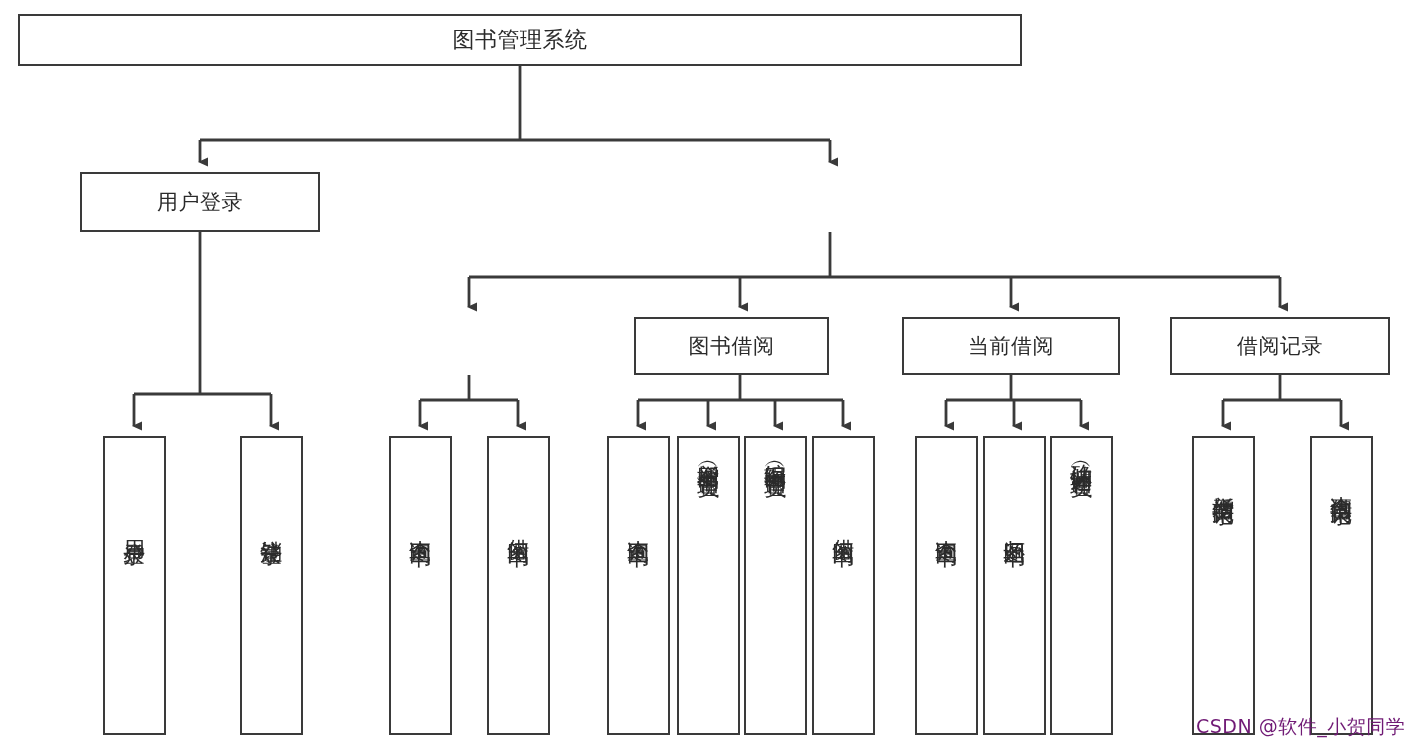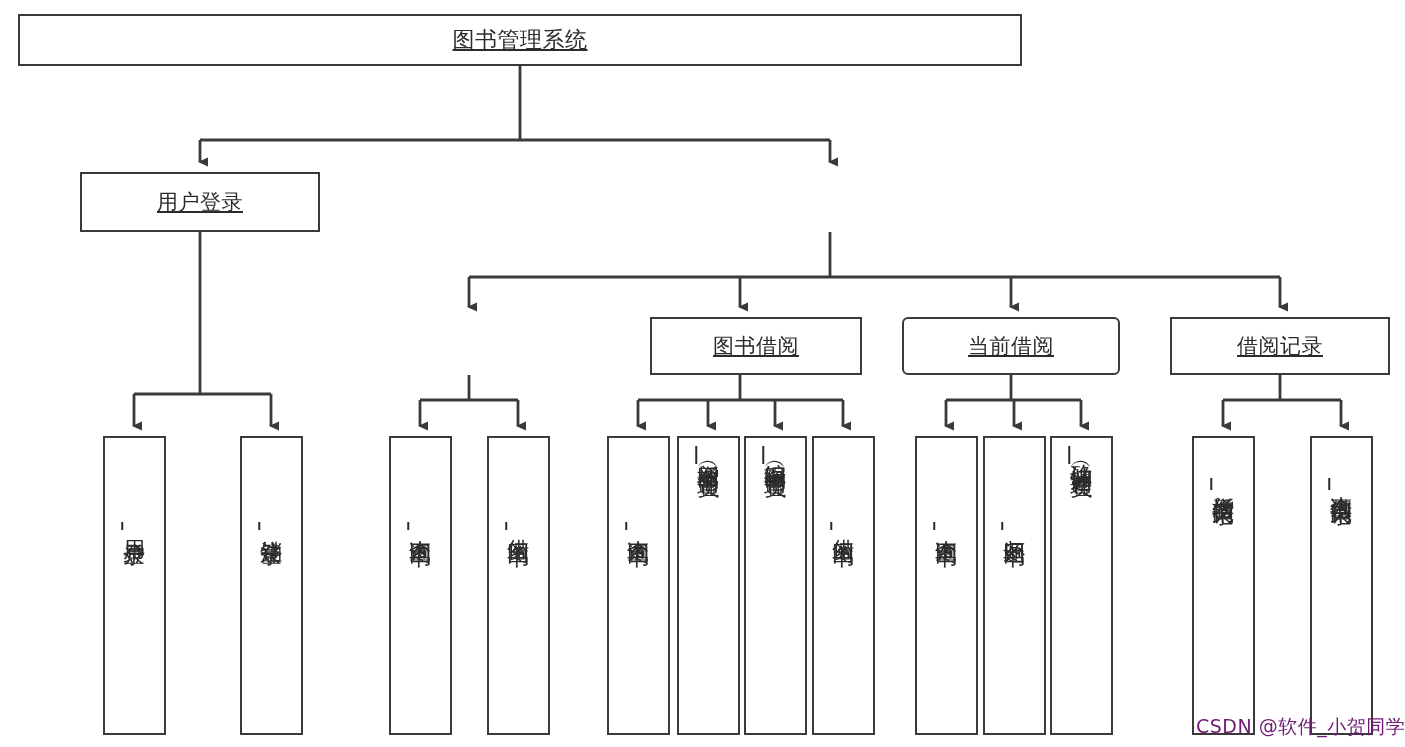--- a/index.html
+++ b/index.html
@@ -34,21 +34,20 @@
     display: flex;
     align-items: center;
     justify-content: center;
     color: #2b2b2b;
   }
   .node-label {
     display: block;
     text-align: center;
     line-height: 1.18;
     letter-spacing: 0.5px;
-    text-decoration: underline;
   }
   .node.horizontal .node-label {
     writing-mode: horizontal-tb;
     font-size: 21px;
   }
   .node.root .node-label {
     font-size: 22px;
   }
   .node.vertical {
     align-items: flex-start;
@@ -127,24 +126,24 @@
   </svg>
 
   <div class="node horizontal root" style="left:18px; top:14px; width:1004px; height:52px;">
     <span class="node-label">图书管理系统</span>
   </div>
 
   <div class="node horizontal" style="left:80px; top:172px; width:240px; height:60px;">
     <span class="node-label">用户登录</span>
   </div>
 
-  <div class="node horizontal" style="left:650px; top:317px; width:212px; height:58px;">
+  <div class="node horizontal" style="left:634px; top:317px; width:195px; height:58px;">
     <span class="node-label">图书借阅</span>
   </div>
-  <div class="node horizontal" style="left:902px; top:317px; width:218px; height:58px;border-radius:6px;">
+  <div class="node horizontal" style="left:902px; top:317px; width:218px; height:58px;">
     <span class="node-label">当前借阅</span>
   </div>
   <div class="node horizontal" style="left:1170px; top:317px; width:220px; height:58px;">
     <span class="node-label">借阅记录</span>
   </div>
 
   <div class="node vertical" style="left:103px; top:436px; width:63px; height:299px; padding-top:84px;">
     <span class="node-label">用户登录</span>
   </div>
   <div class="node vertical" style="left:240px; top:436px; width:63px; height:299px; padding-top:84px;">

